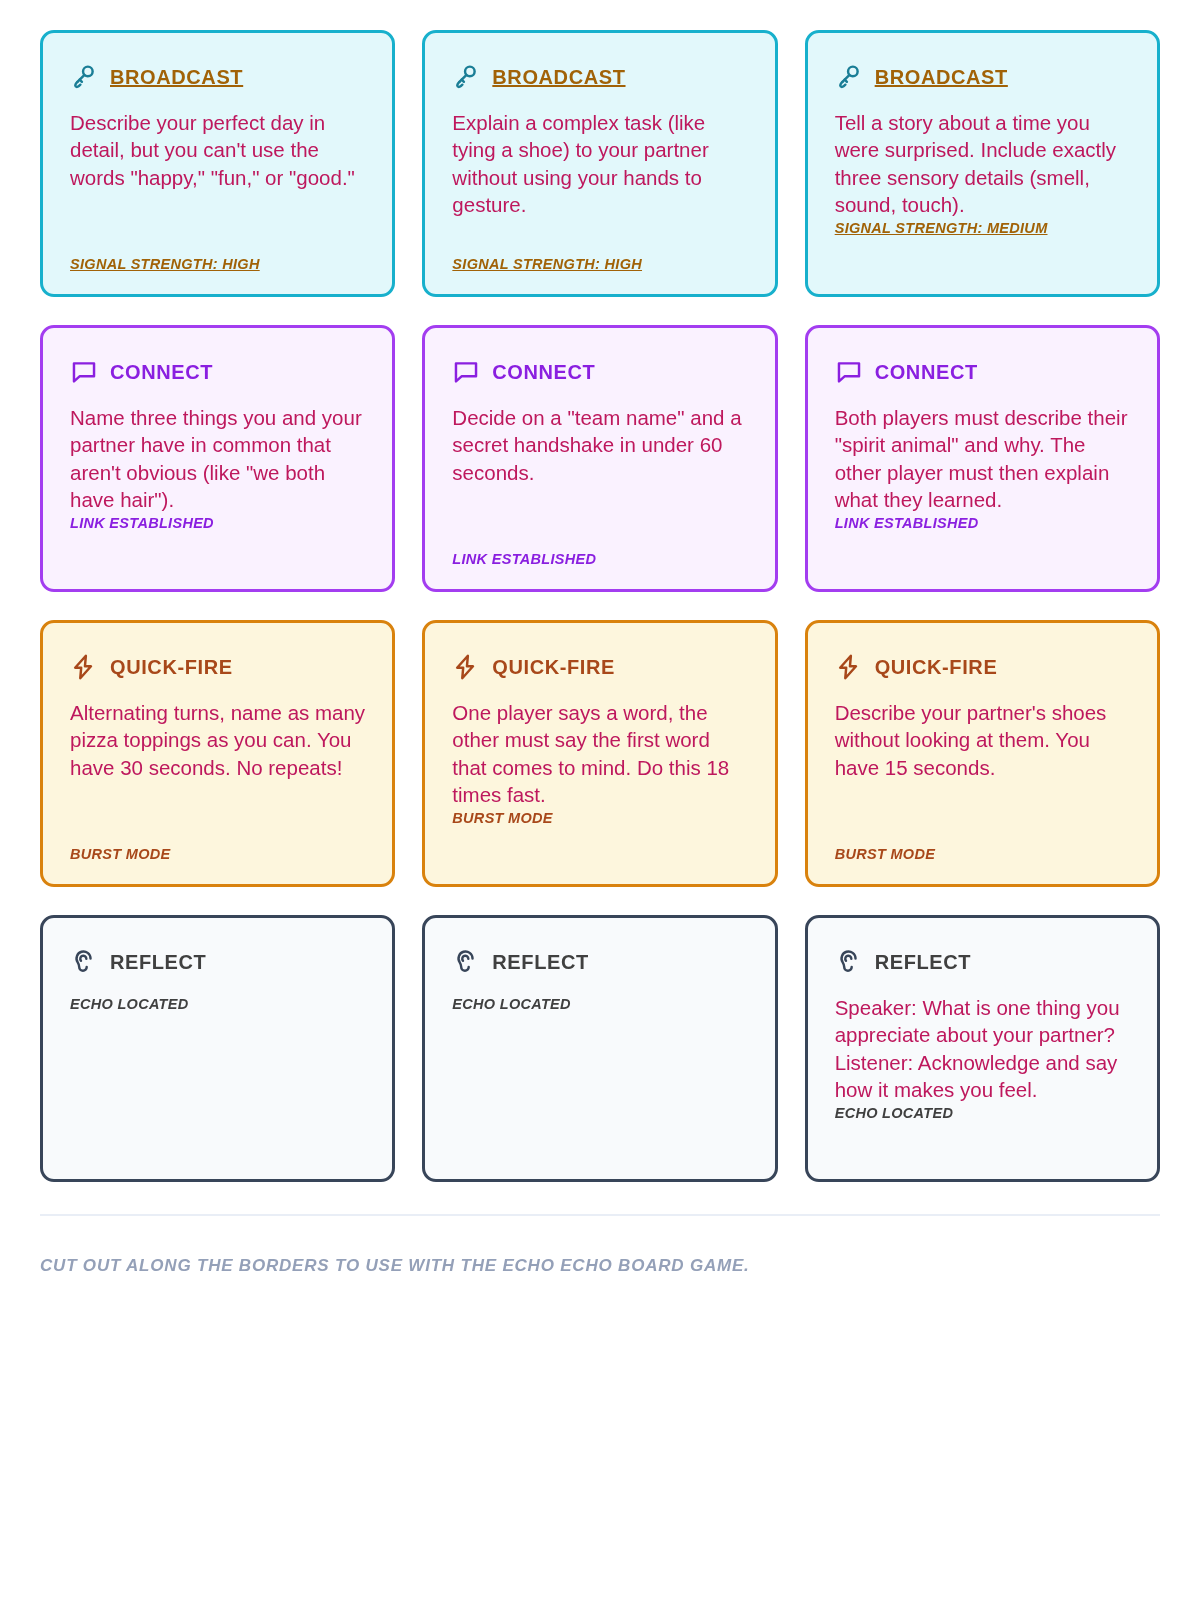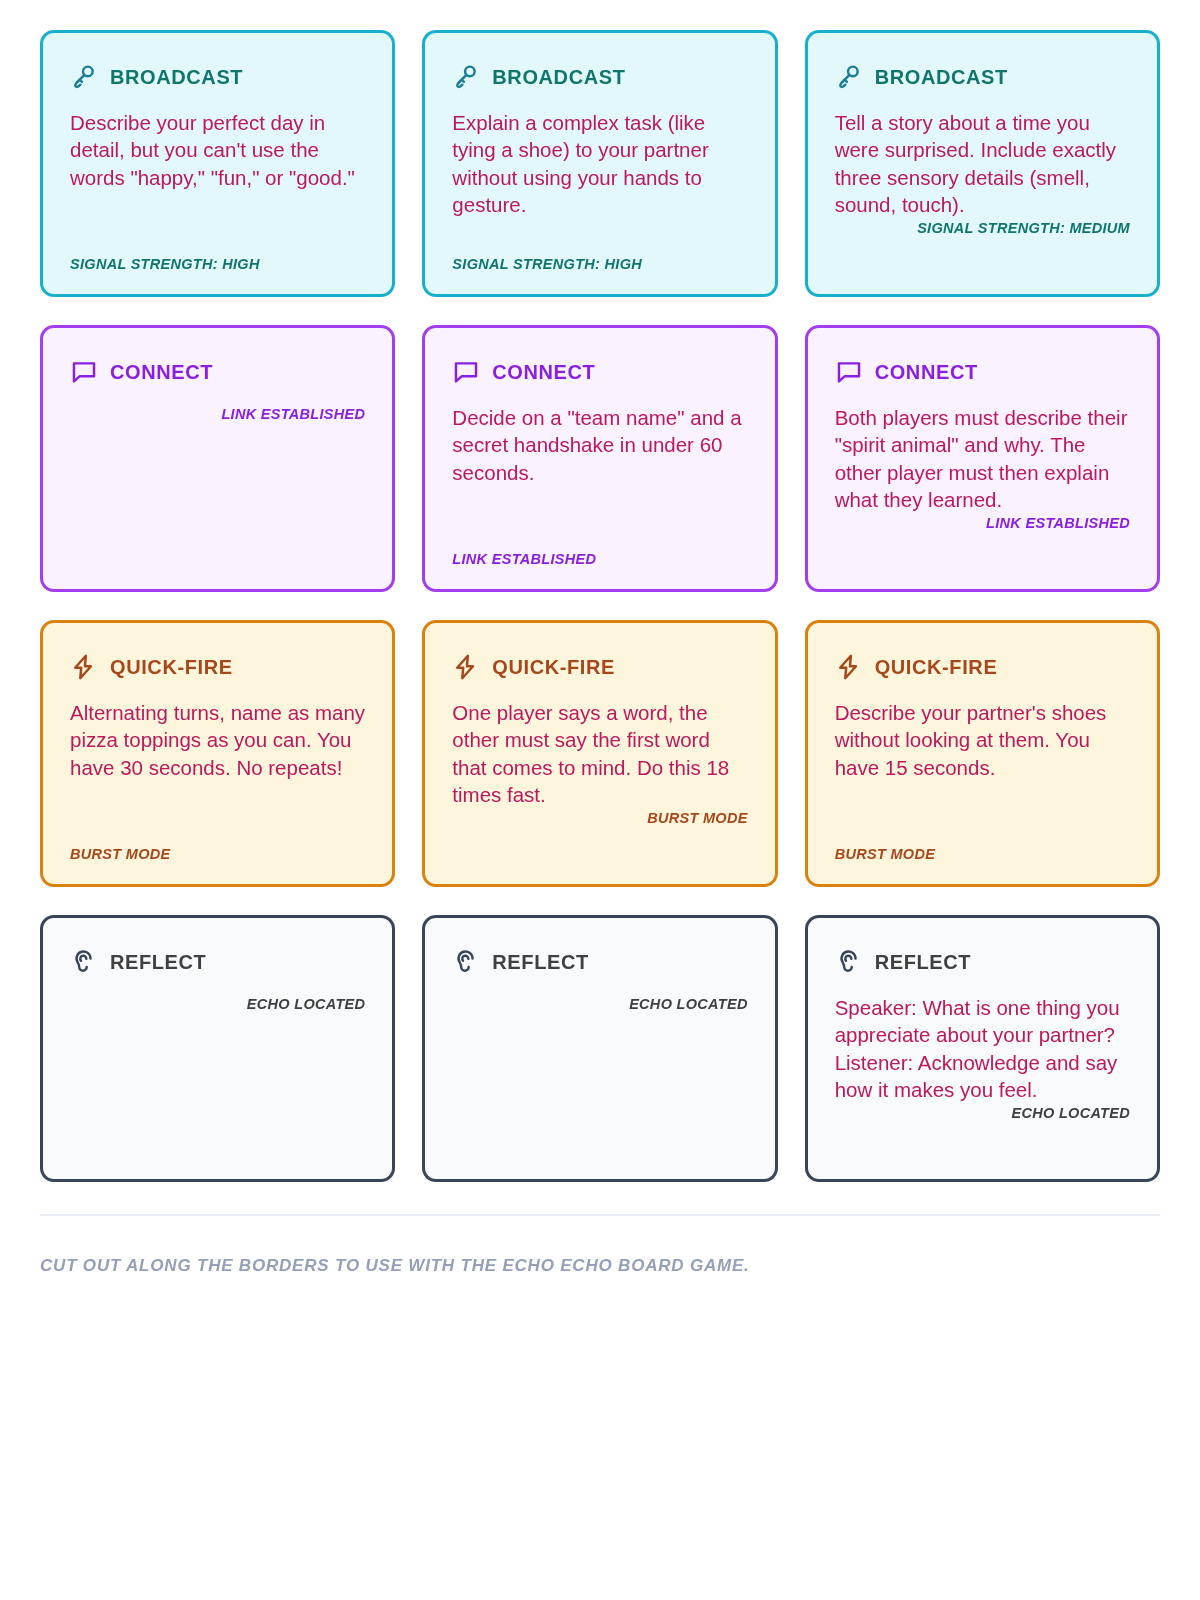--- a/index.html
+++ b/index.html
@@ -71,21 +71,21 @@
     letter-spacing: 0.3px;
     margin-top: 14px;
   }
 
   
   .cat-broadcast {
     background: #e2f8fb;
     border-color: #17b0cc;
   }
   .cat-broadcast .card-title,
-  .cat-broadcast .card-footer { color: #0f766e; }
+  .cat-broadcast .card-footer { color: #a16207; text-decoration: underline; }
   .cat-broadcast .card-icon { color: #1a7e96; }
 
   
   .cat-connect {
     background: #faf2ff;
     border-color: #a33df0;
   }
   .cat-connect .card-title,
   .cat-connect .card-footer { color: #8a1fe0; }
   .cat-connect .card-icon { color: #8a1fe0; }
@@ -102,21 +102,21 @@
   
   .cat-reflect {
     background: #f8fafc;
     border-color: #384559;
   }
   .cat-reflect .card-title,
   .cat-reflect .card-footer { color: #404040; }
   .cat-reflect .card-icon { color: #384559; }
 
   
-  .card.tall .card-footer { margin-top: 2px; text-align: right; }
+  .card.tall .card-footer { margin-top: 2px; }
   .card.tall .card-body { flex: 0 0 auto; }
 
   .divider {
     margin: 32px 0 0 0;
     height: 2px;
     background: #e9eef6;
     border: 0;
   }
 
   .footnote {
@@ -173,20 +173,21 @@
         <div class="card-body">Tell a story about a time you were surprised. Include exactly three sensory details (smell, sound, touch).</div>
         <div class="card-footer">SIGNAL STRENGTH: MEDIUM</div>
       </div>
       <div class="card cat-connect tall">
         <div class="card-head">
           <svg class="card-icon" viewBox="0 0 24 24">
             <path d="M3.4 4.6 h17.2 v11.1 h-12.4 l-4.8 4.3 z" fill="none" stroke="currentColor" stroke-width="2.1" stroke-linecap="round" stroke-linejoin="round"></path>
           </svg>
           <span class="card-title">CONNECT</span>
         </div>
+        <div class="card-body">Name three things you and your partner have in common that aren't obvious (like "we both have hair").</div>
         <div class="card-footer">LINK ESTABLISHED</div>
       </div>
       <div class="card cat-connect">
         <div class="card-head">
           <svg class="card-icon" viewBox="0 0 24 24">
             <path d="M3.4 4.6 h17.2 v11.1 h-12.4 l-4.8 4.3 z" fill="none" stroke="currentColor" stroke-width="2.1" stroke-linecap="round" stroke-linejoin="round"></path>
           </svg>
           <span class="card-title">CONNECT</span>
         </div>
         <div class="card-body">Decide on a "team name" and a secret handshake in under 60 seconds.</div>

